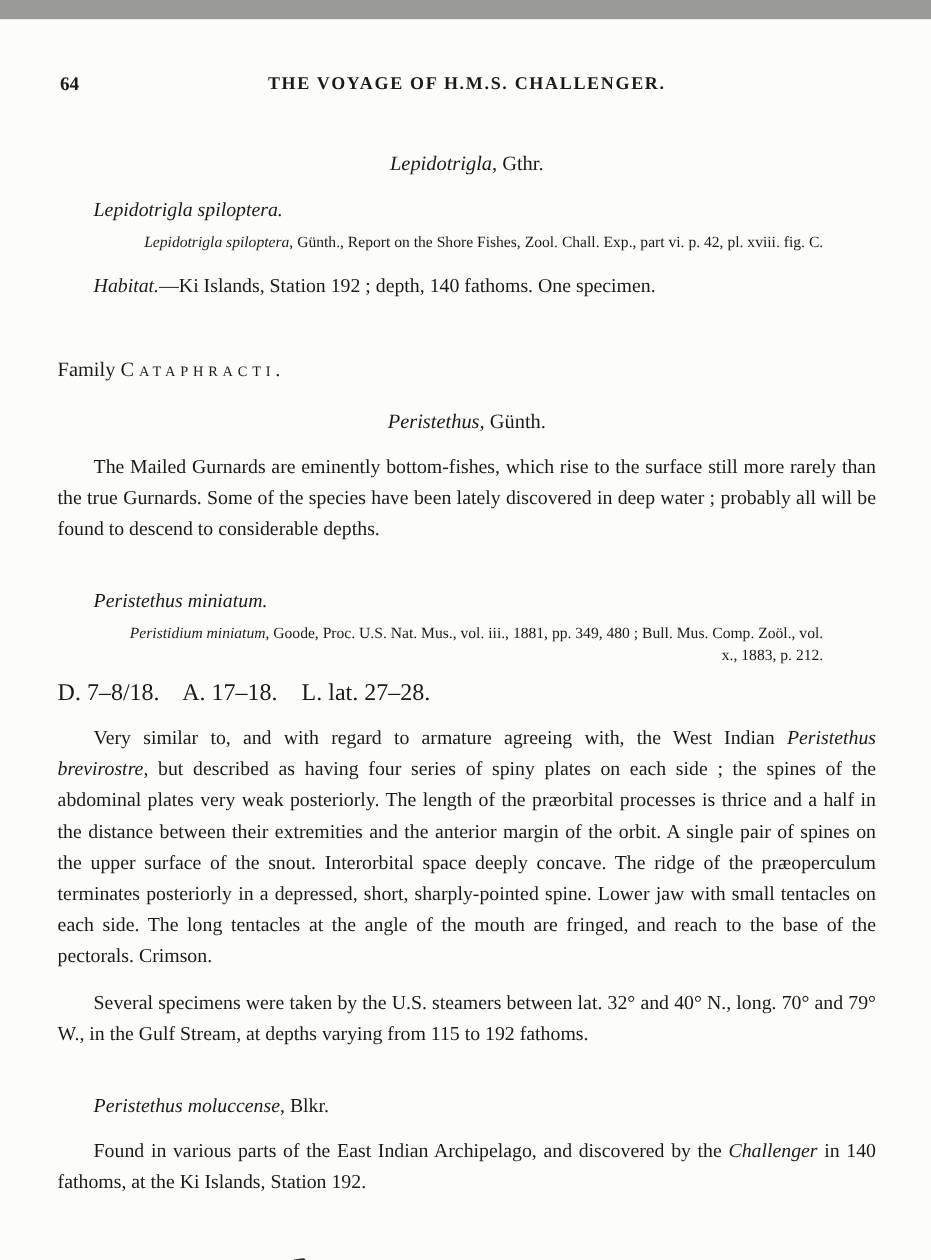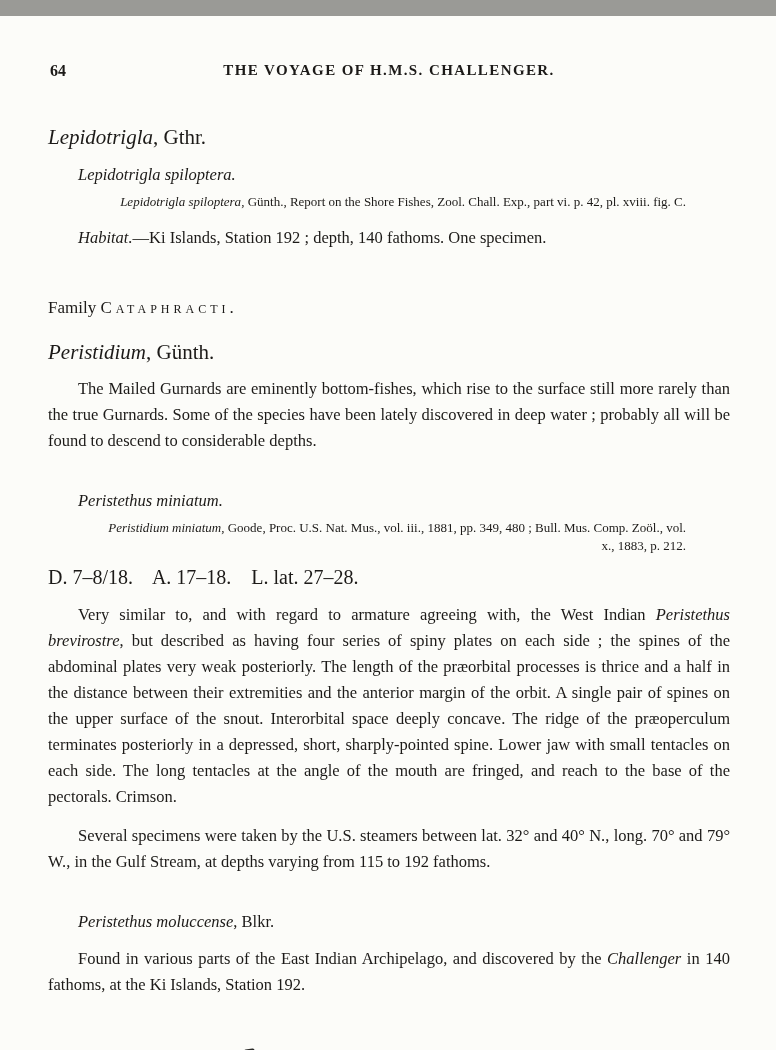--- a/index.html
+++ b/index.html
@@ -26,22 +26,22 @@
   .page-num {
     position: absolute;
     left: 2px;
     top: 0;
     font-size: 16px;
     letter-spacing: 0;
   }
   .italic { font-style: italic; }
   .genus-heading {
     margin-top: 42px;
-    text-align: left;
-    font-size: 21px;
+    text-align: center;
+    font-size: 17px;
     line-height: 22px;
   }
   .species-heading {
     margin-top: 16px;
     margin-left: 30px;
     font-size: 16.5px;
     line-height: 22px;
   }
   .citation {
     margin-top: 7px;
@@ -108,21 +108,21 @@
 
   <p class="body-par">
     <span class="italic">Habitat.</span><span>—Ki Islands, Station 192 ; depth, 140 fathoms.  One specimen.</span>
   </p>
 
   <div class="family-heading">
     <span>Family </span><span class="smallcaps">Cataphracti.</span>
   </div>
 
   <div class="genus-heading tight">
-    <span class="italic">Peristidium</span><span>, Günth.</span>
+    <span class="italic">Peristethus</span><span>, Günth.</span>
   </div>
 
   <p class="body-par">The Mailed Gurnards are eminently bottom-fishes, which rise to the surface still more rarely than the true Gurnards.  Some of the species have been lately discovered in deep water ; probably all will be found to descend to considerable depths.</p>
 
   <div class="species-heading spaced italic">Peristethus miniatum.</div>
 
   <div class="citation">
     <span class="italic">Peristidium miniatum</span><span>, Goode, Proc. U.S. Nat. Mus., vol. iii., 1881, pp. 349, 480 ; Bull. Mus. Comp. Zoöl., vol. x., 1883, p. 212.</span>
   </div>
 

